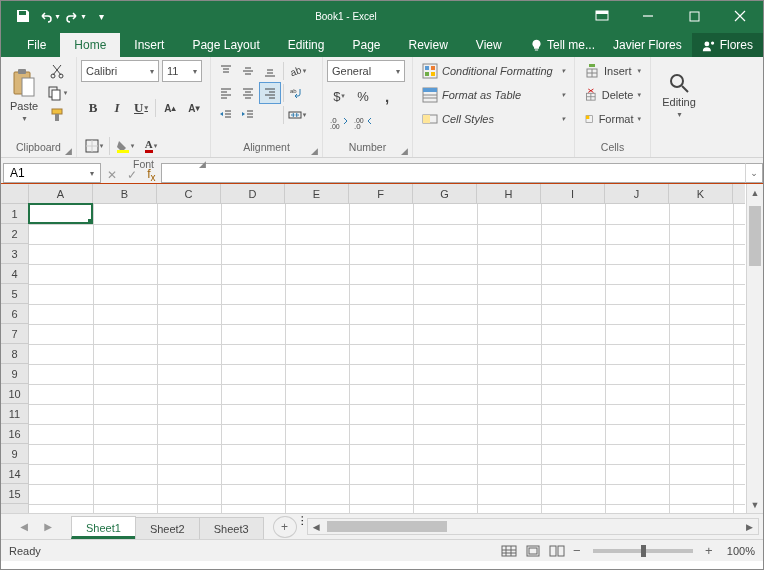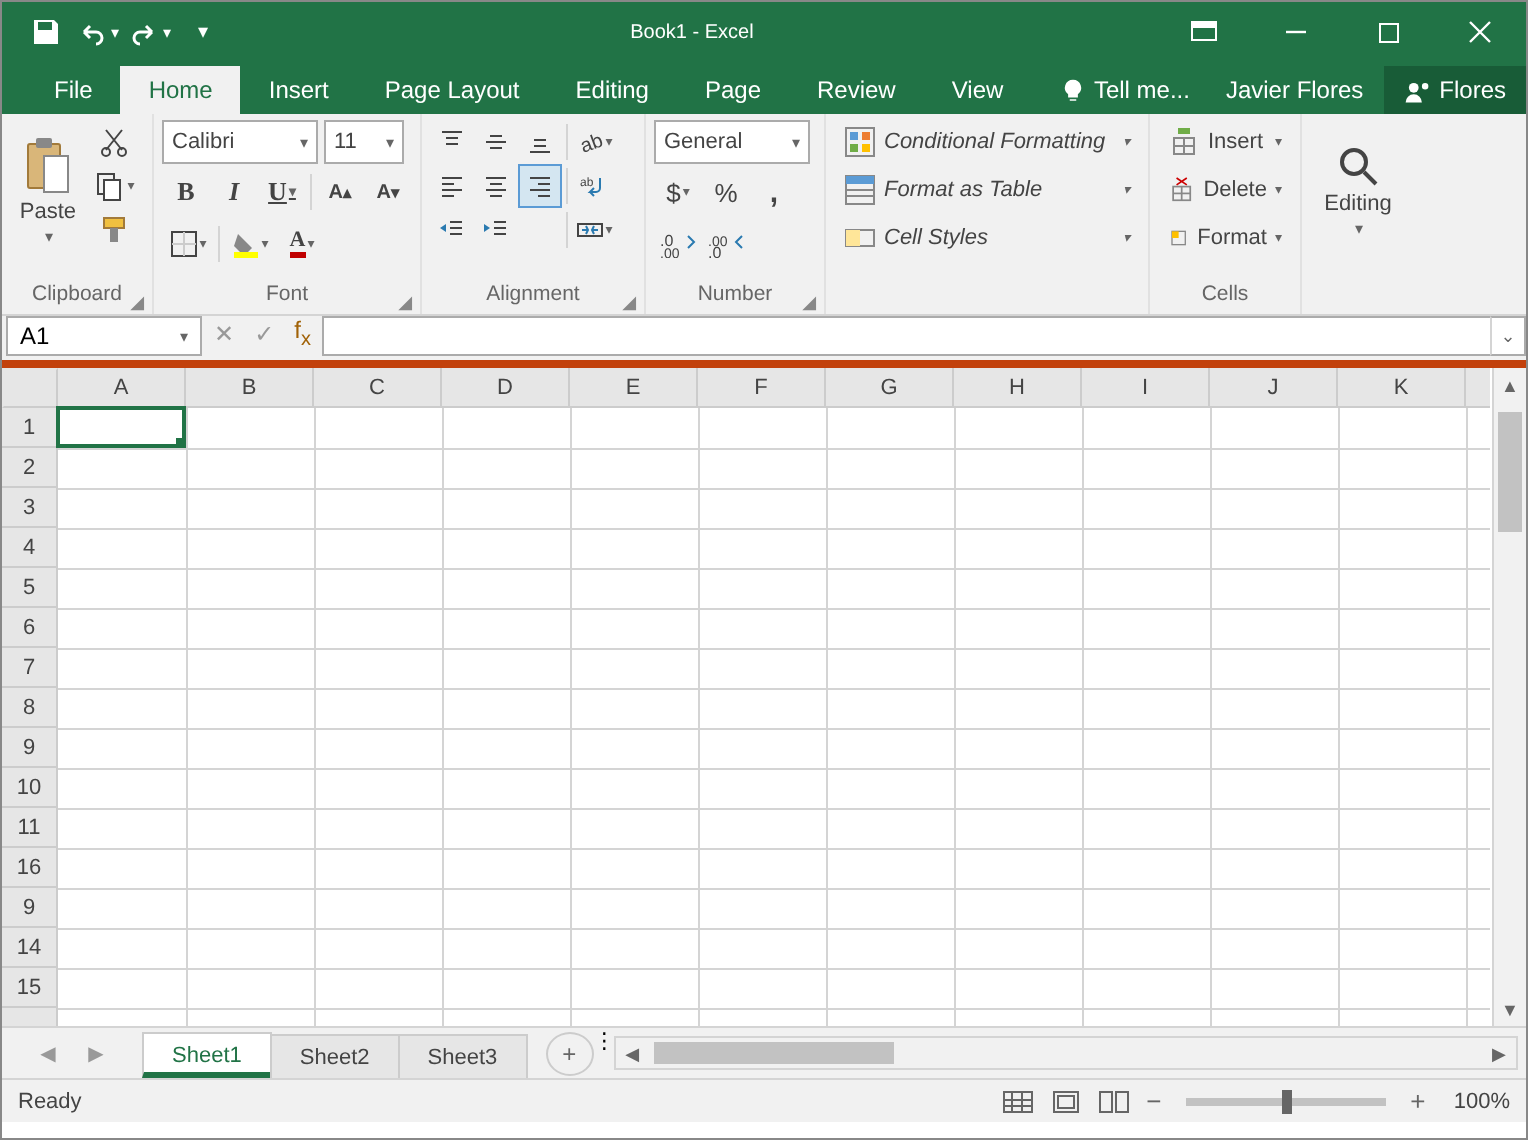--- a/index.html
+++ b/index.html
@@ -50,21 +50,21 @@
 
 .num-format { width: 78px; height: 22px; border: 1px solid #ababab; background: #fff; font-size: 11px; padding: 0 4px; display: flex; align-items: center; justify-content: space-between; }
 .num-row2 .rbtn { width: 24px; height: 24px; }
 
 
 .list-item { height: 22px; padding: 0 4px; gap: 4px; justify-content: flex-start; width: 100%; font-style: italic; }
 .cells-item { height: 22px; padding: 0 4px; gap: 4px; width: 100%; justify-content: flex-start; }
 .editing-big { width: 48px; height: 70px; flex-direction: column; gap: 2px; }
 
 
-.fbar-row { height: 26px; background: #f1f1f1; border-bottom: 4px solid #c2410c; display: flex; align-items: flex-start; font-size: 12px; }
+.fbar-row { height: 26px; background: #f1f1f1; border-bottom: 1px solid #c2410c; display: flex; align-items: flex-end; font-size: 12px; }
 .namebox { width: 98px; height: 20px; margin-left: 2px; border: 1px solid #ababab; background: #fff; display: flex; align-items: center; padding: 0 6px; justify-content: space-between; }
 .fx-btns { display: flex; align-items: center; padding: 0 6px; gap: 10px; color: #999; }
 .fx-btns .btn { cursor: pointer; }
 .formula-input { flex: 1; height: 20px; border: 1px solid #ababab; border-right: none; background: #fff; margin-right: 0; }
 .fbar-expand { width: 18px; height: 20px; border: 1px solid #ababab; border-left: 1px solid #d4d4d4; background: #fff; display: flex; align-items: center; justify-content: center; font-size: 9px; color: #666; cursor: pointer; }
 
 
 .gridwrap { display: flex; height: 329px; position: relative; }
 .corner { width: 28px; height: 20px; background: #e6e6e6; border-right: 1px solid #ccc; border-bottom: 1px solid #ccc; position: absolute; top: 0; left: 0; }
 .colhdr { position: absolute; top: 0; left: 28px; right: 18px; height: 20px; display: flex; background: #e6e6e6; border-bottom: 1px solid #ccc; }
@@ -216,21 +216,21 @@
               <rect x="3" y="2" width="10" height="5" fill="#f0c040" stroke="#a27a3a"></rect>
               <rect x="6" y="7" width="4" height="7" fill="#888"></rect>
             </svg>
           </div>
       </div>
     </div>
     <div class="label"><span>Clipboard</span><span class="dlg">◢</span></div>
   </div>
 
   <div class="rgroup" style="width:134px">
-    <div class="body col" style="gap:2px">
+    <div class="body col" style="gap:14px">
       <div class="row" style="gap:3px">
         <div class="font-name rbtn">
             <span>Calibri</span>
             <span class="drp" style="color:#666">▾</span>
           </div>
         <div class="font-size rbtn">
             <span>11</span>
             <span class="drp" style="color:#666">▾</span>
           </div>
       </div>

